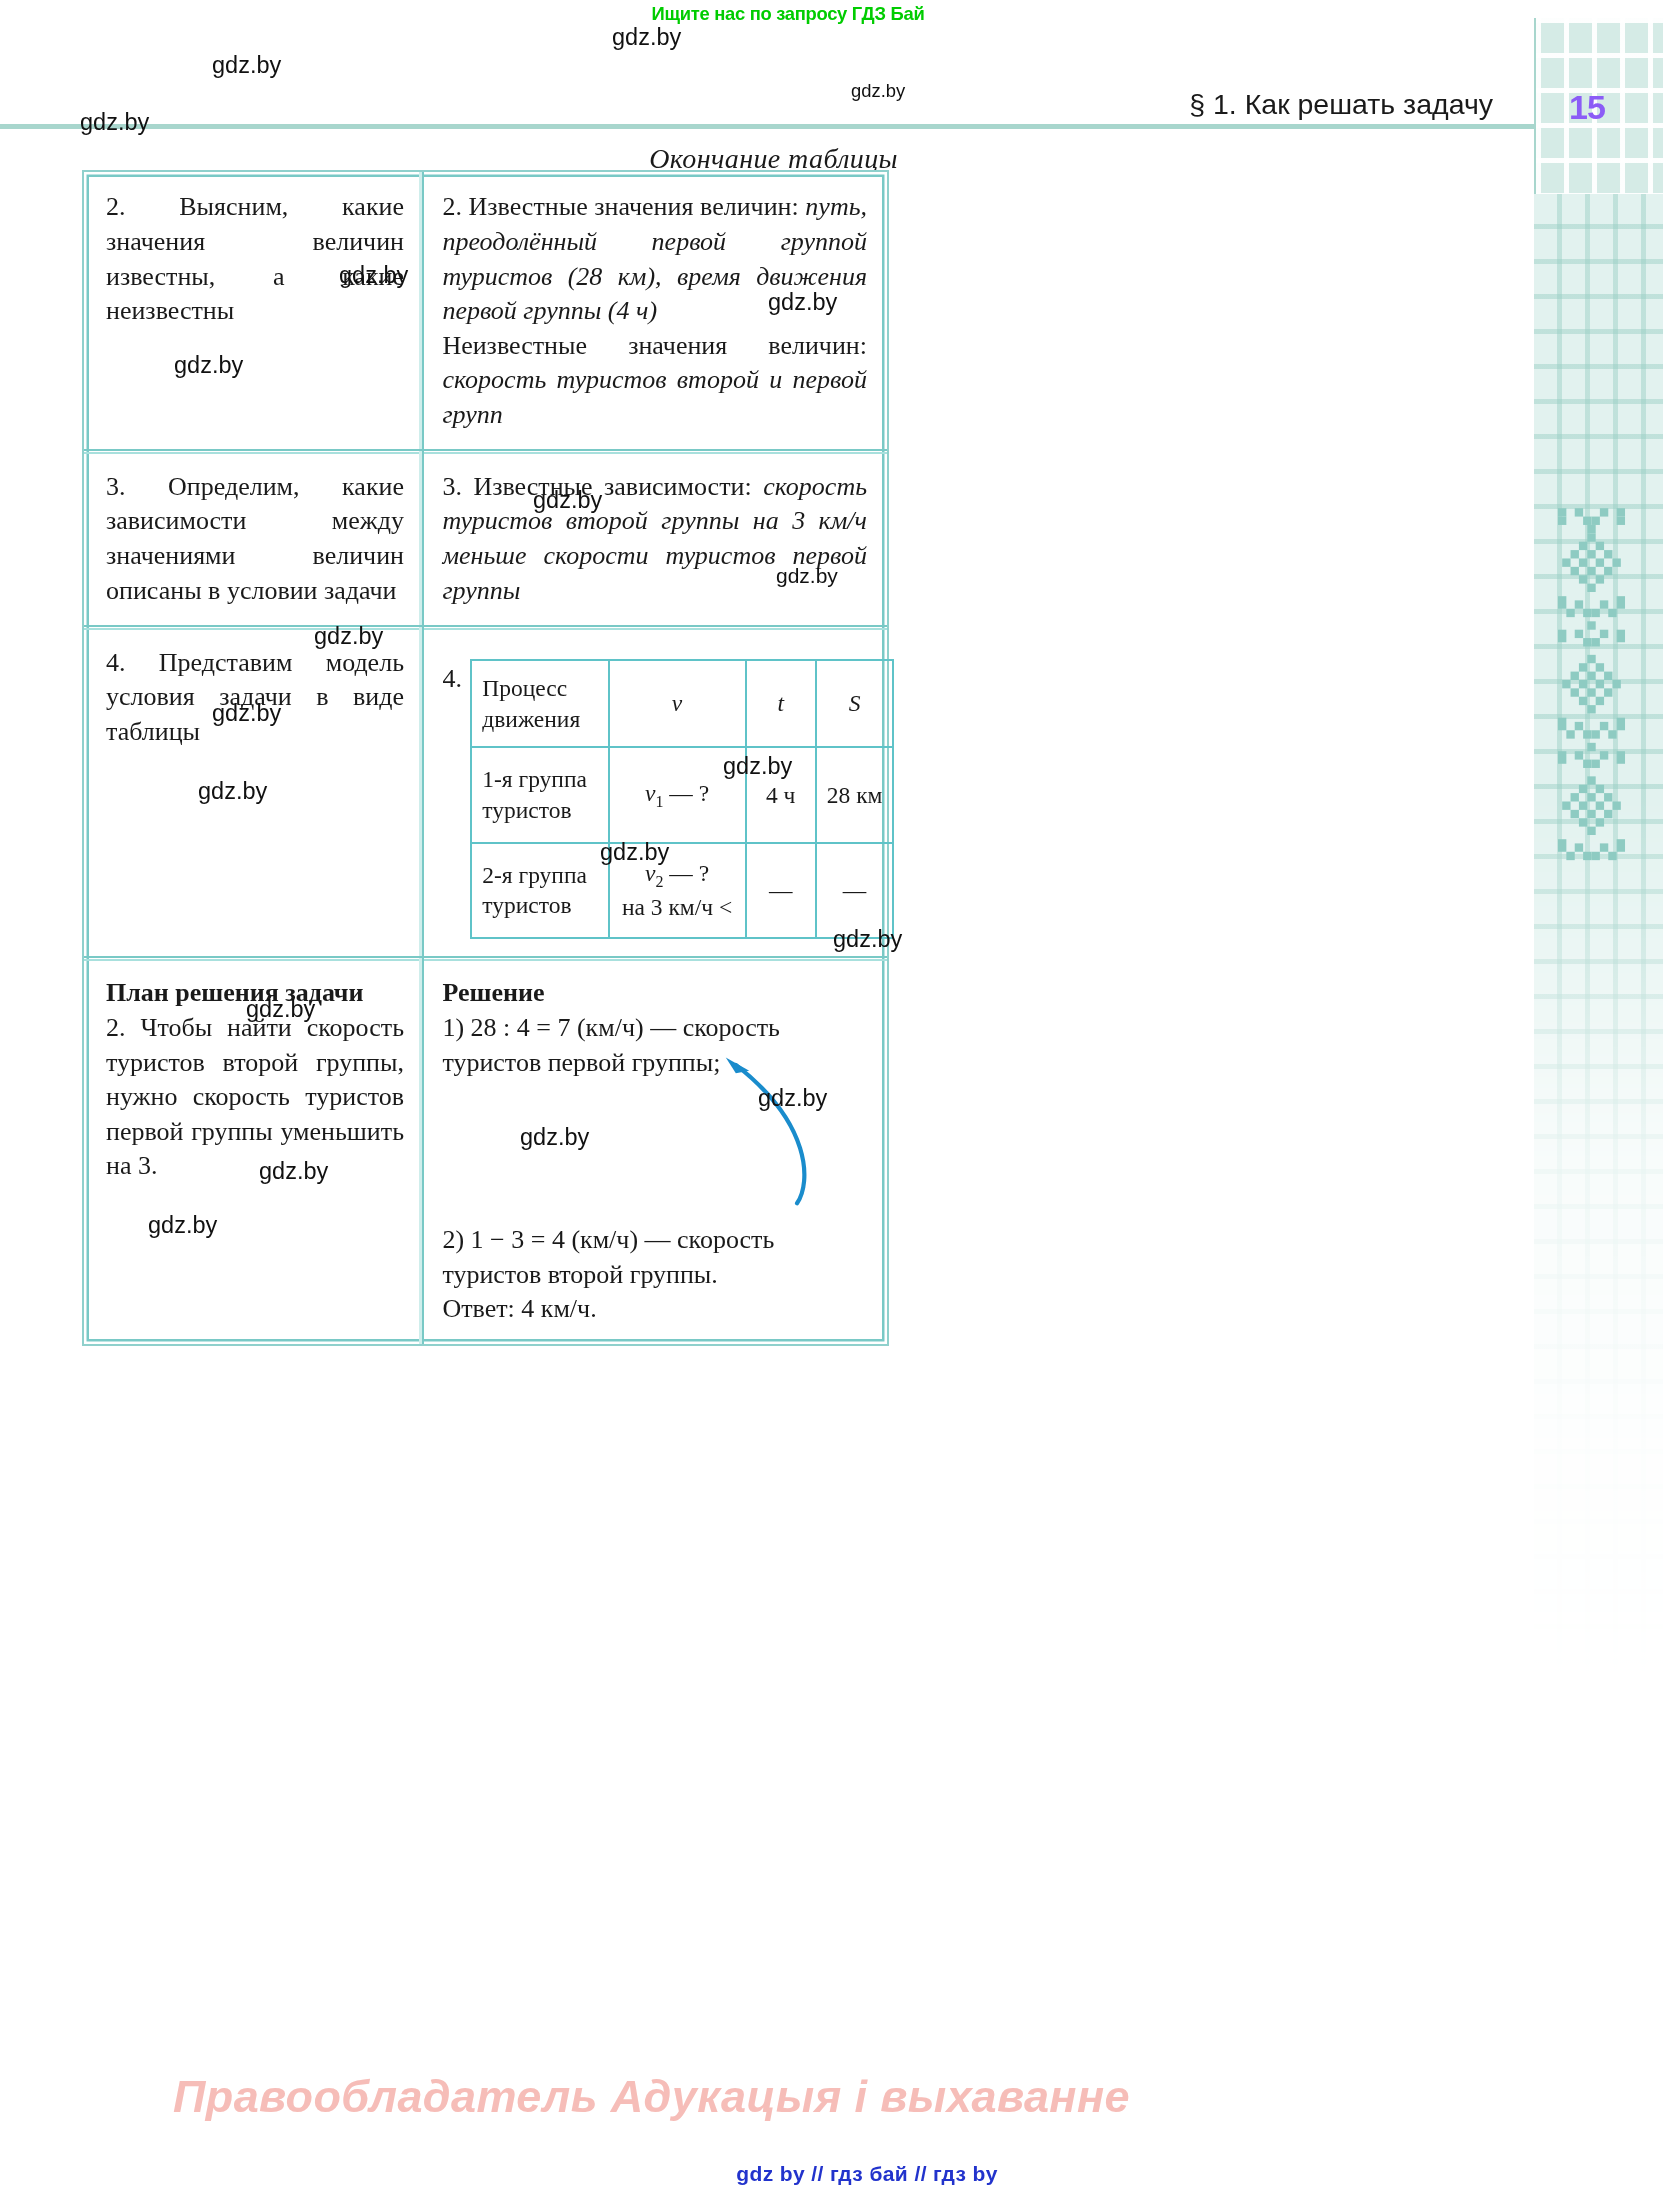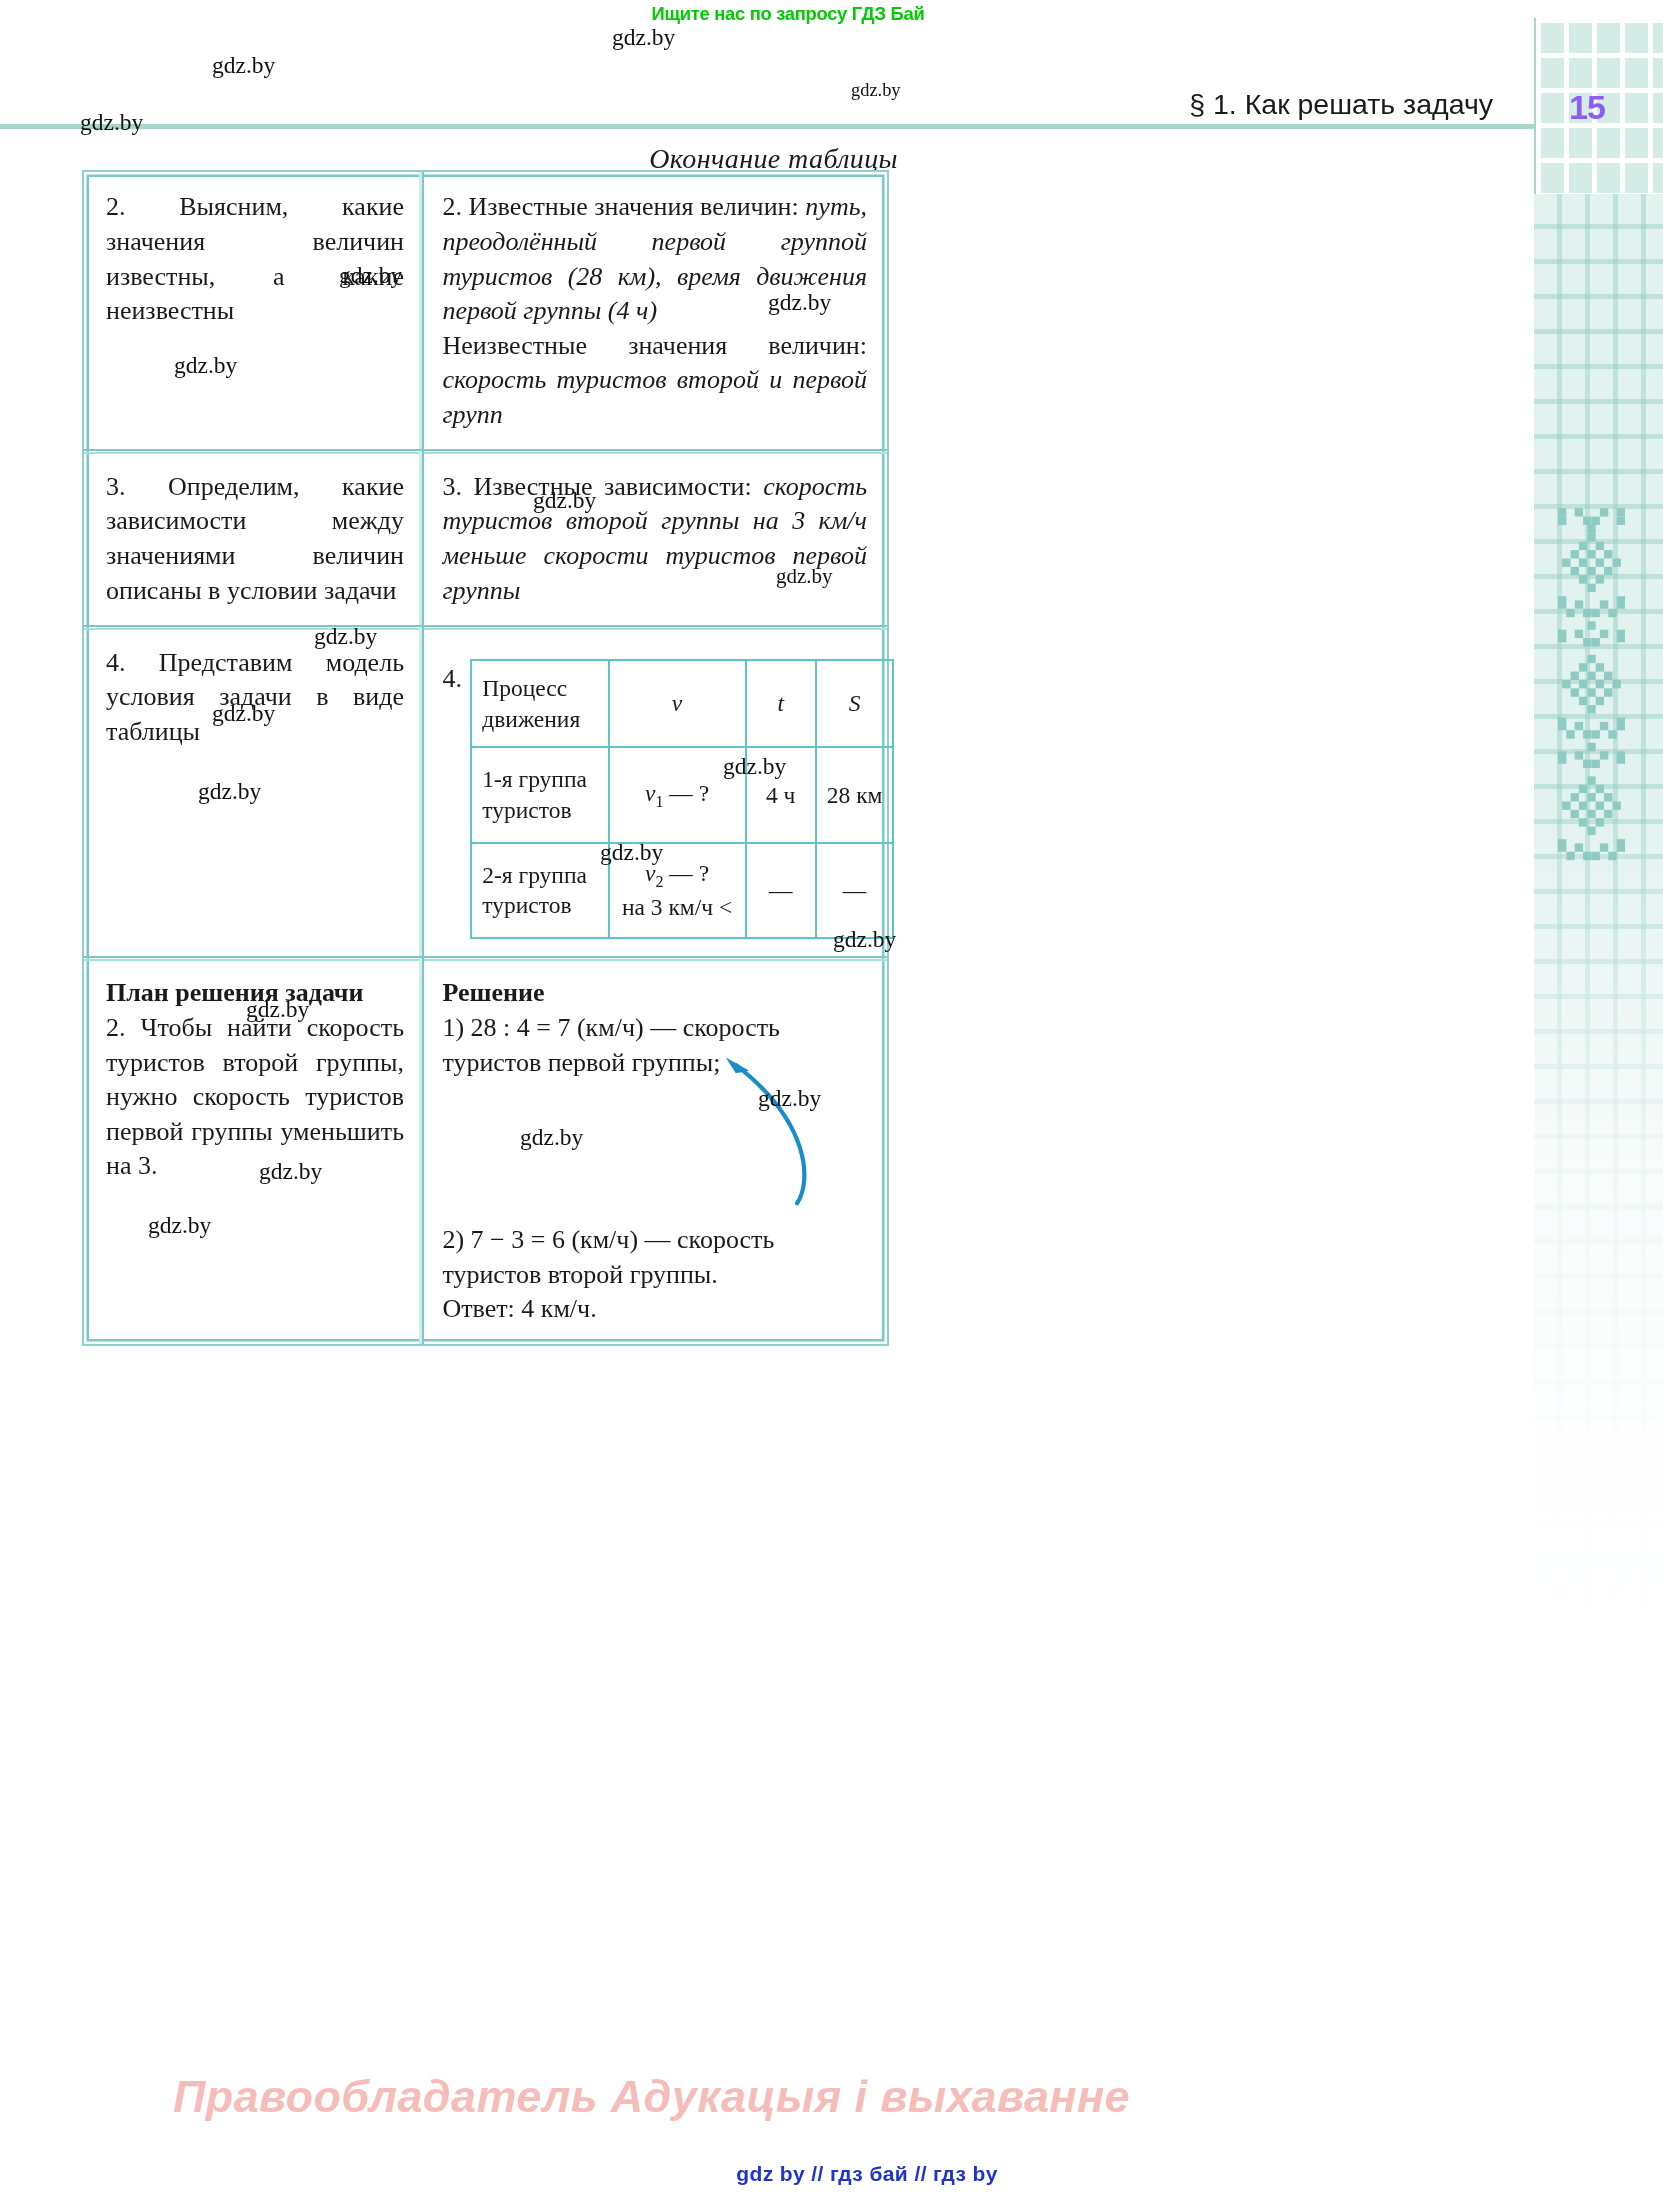--- a/index.html
+++ b/index.html
@@ -231,21 +231,21 @@
     left: 709px;
     top: 1048px;
     width: 109px;
     height: 168px;
     pointer-events: none;
   }
 
   
   .wm {
     position: absolute;
-    font-family: Liberation Serif, serif;
+    font-family: Liberation Sans, sans-serif;
     color: #111111;
     white-space: nowrap;
   }
   .big-wm {
     position: absolute;
     top: 2071px;
     left: 173px;
     font-family: "Liberation Sans", sans-serif;
     font-style: italic;
     font-size: 45px;
@@ -459,21 +459,21 @@
   </div>
 
   <div class="row r4">
     <div class="cell-l">
       <p class="para bold nojust">План решения задачи</p>
       <p class="para">2. Чтобы найти скорость туристов второй группы, нужно скорость туристов первой группы уменьшить на 3.</p>
     </div>
     <div class="cell-r">
       <p class="para bold nojust">Решение</p>
       <p class="para nojust">1) 28 : 4 = 7 (км/ч) — скорость туристов первой группы;</p>
-      <p class="para nojust" style="margin-top:143px;">2) 7 − 3 = 6 (км/ч) — скорость туристов второй группы.</p>
+      <p class="para nojust" style="margin-top:143px;">2) 1 − 3 = 4 (км/ч) — скорость туристов второй группы.</p>
       <p class="para nojust">Ответ: 4 км/ч.</p>
     </div>
   </div>
 </div>
 
 <svg class="arrow-svg" viewBox="0 0 130 200">
   <path d="M 105 185 C 122 160, 122 90, 32 20" fill="none" stroke="#1a8ccc" stroke-width="5" stroke-linecap="round"></path>
   <path d="M 20 11 L 48 27 L 32 30 Z" fill="#1a8ccc"></path>
 </svg>
 

